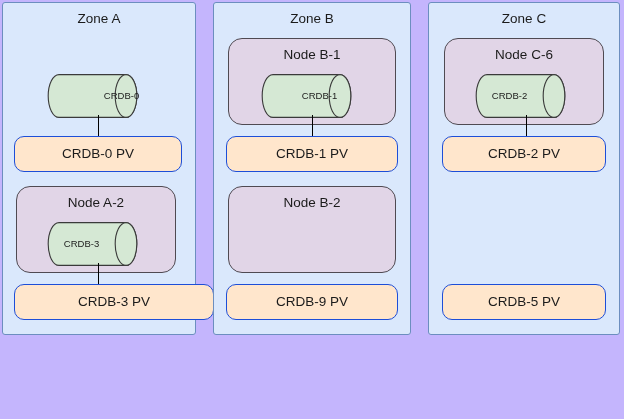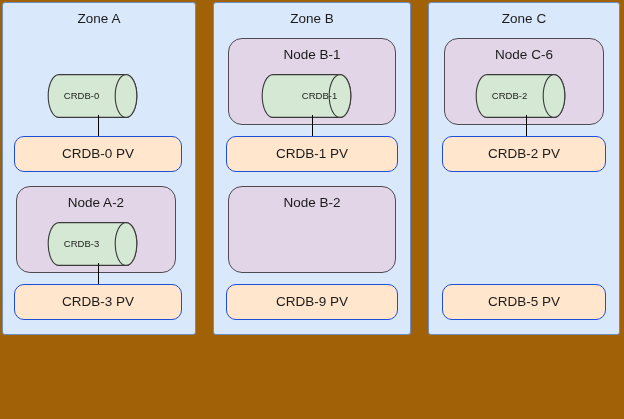--- a/index.html
+++ b/index.html
@@ -12,21 +12,21 @@
     width: 624px;
     height: 419px;
     overflow: hidden;
     font-family: "Liberation Sans", sans-serif;
     -webkit-font-smoothing: antialiased;
   }
   #canvas {
     position: relative;
     width: 624px;
     height: 419px;
-    background: #a16207;
+    background: #c4b5fd;
   }
   
   .zone {
     position: absolute;
     background: #dae8fc;
     border: 1px solid #6c8ebf;
     border-radius: 3px;
     box-sizing: border-box;
   }
   .zone-title {
@@ -114,39 +114,39 @@
 
   <div class="zone" style="left:2px; top:2px; width:194px; height:333px;">
     <div class="zone-title">Zone A</div>
   </div>
 
   <div class="cylinder" style="left:48px; top:74px; width:100px; height:44px;">
     <svg width="100" height="44" viewBox="0 0 100 44">
       <path d="M 11 0.6 L 78 0.6 A 10.8 21.4 0 0 1 78 43.4 L 11 43.4 A 10.8 21.4 0 0 1 11 0.6 Z" fill="#d5e8d4" stroke="#3a3a3a" stroke-width="1.1"></path>
       <ellipse cx="78" cy="22" rx="10.8" ry="21.4" fill="#d5e8d4" stroke="#3a3a3a" stroke-width="1.1"></ellipse>
     </svg>
-    <div class="cyl-label" style="width:67px;">CRDB-0</div>
+    <div class="cyl-label" style="width:67px;padding-left:40px;">CRDB-0</div>
   </div>
   <div class="connector" style="left:98px; top:115px; height:22px;"></div>
   <div class="pv" style="left:14px; top:136px; width:168px; height:36px;">
     <span class="pv-label">CRDB-0 PV</span>
   </div>
 
   <div class="node" style="left:16px; top:186px; width:160px; height:87px;">
     <div class="node-title">Node A-2</div>
   </div>
   <div class="cylinder" style="left:48px; top:222px; width:100px; height:44px;">
     <svg width="100" height="44" viewBox="0 0 100 44">
       <path d="M 11 0.6 L 78 0.6 A 10.8 21.4 0 0 1 78 43.4 L 11 43.4 A 10.8 21.4 0 0 1 11 0.6 Z" fill="#d5e8d4" stroke="#3a3a3a" stroke-width="1.1"></path>
       <ellipse cx="78" cy="22" rx="10.8" ry="21.4" fill="#d5e8d4" stroke="#3a3a3a" stroke-width="1.1"></ellipse>
     </svg>
     <div class="cyl-label" style="width:67px;">CRDB-3</div>
   </div>
   <div class="connector" style="left:98px; top:263px; height:22px;"></div>
-  <div class="pv" style="left:14px; top:284px; width:168px; height:36px;">
+  <div class="pv" style="left:14px; top:284px; width:200px; height:36px;">
     <span class="pv-label">CRDB-3 PV</span>
   </div>
 
   <div class="zone" style="left:213px; top:2px; width:198px; height:333px;">
     <div class="zone-title">Zone B</div>
   </div>
 
   <div class="node" style="left:228px; top:38px; width:168px; height:87px;">
     <div class="node-title">Node B-1</div>
   </div>

